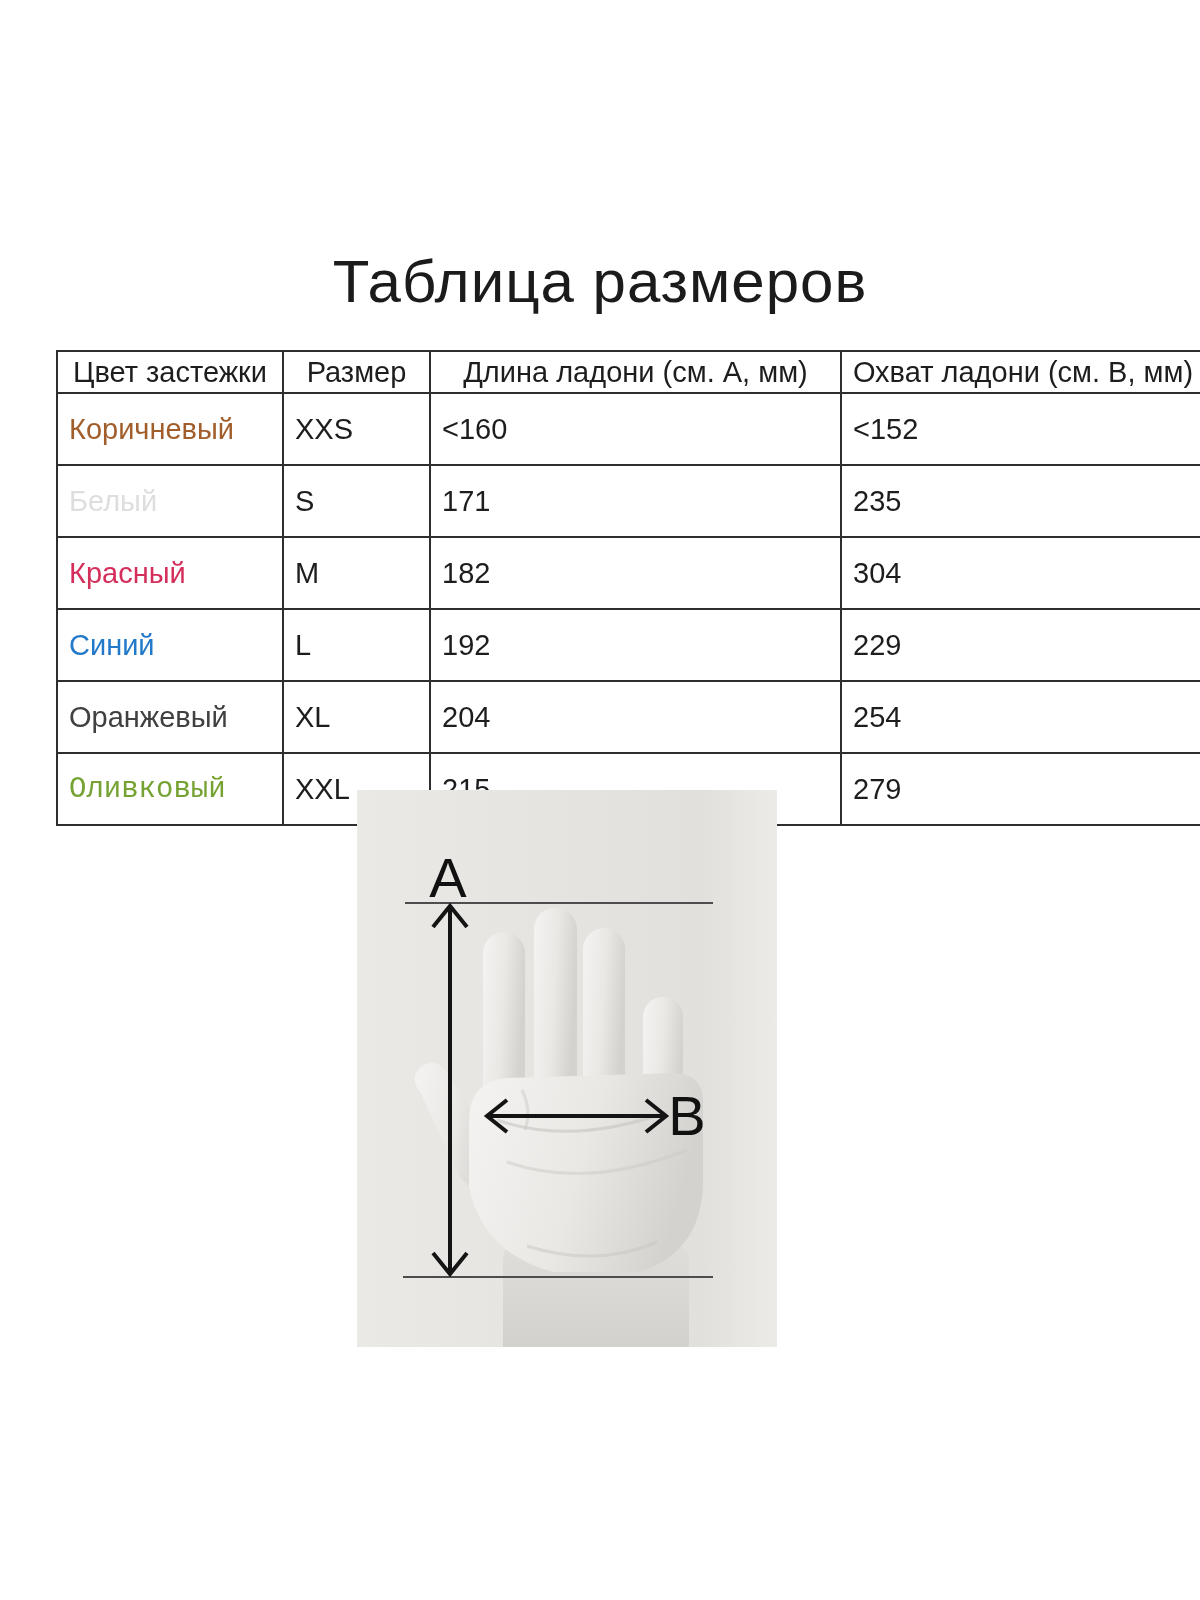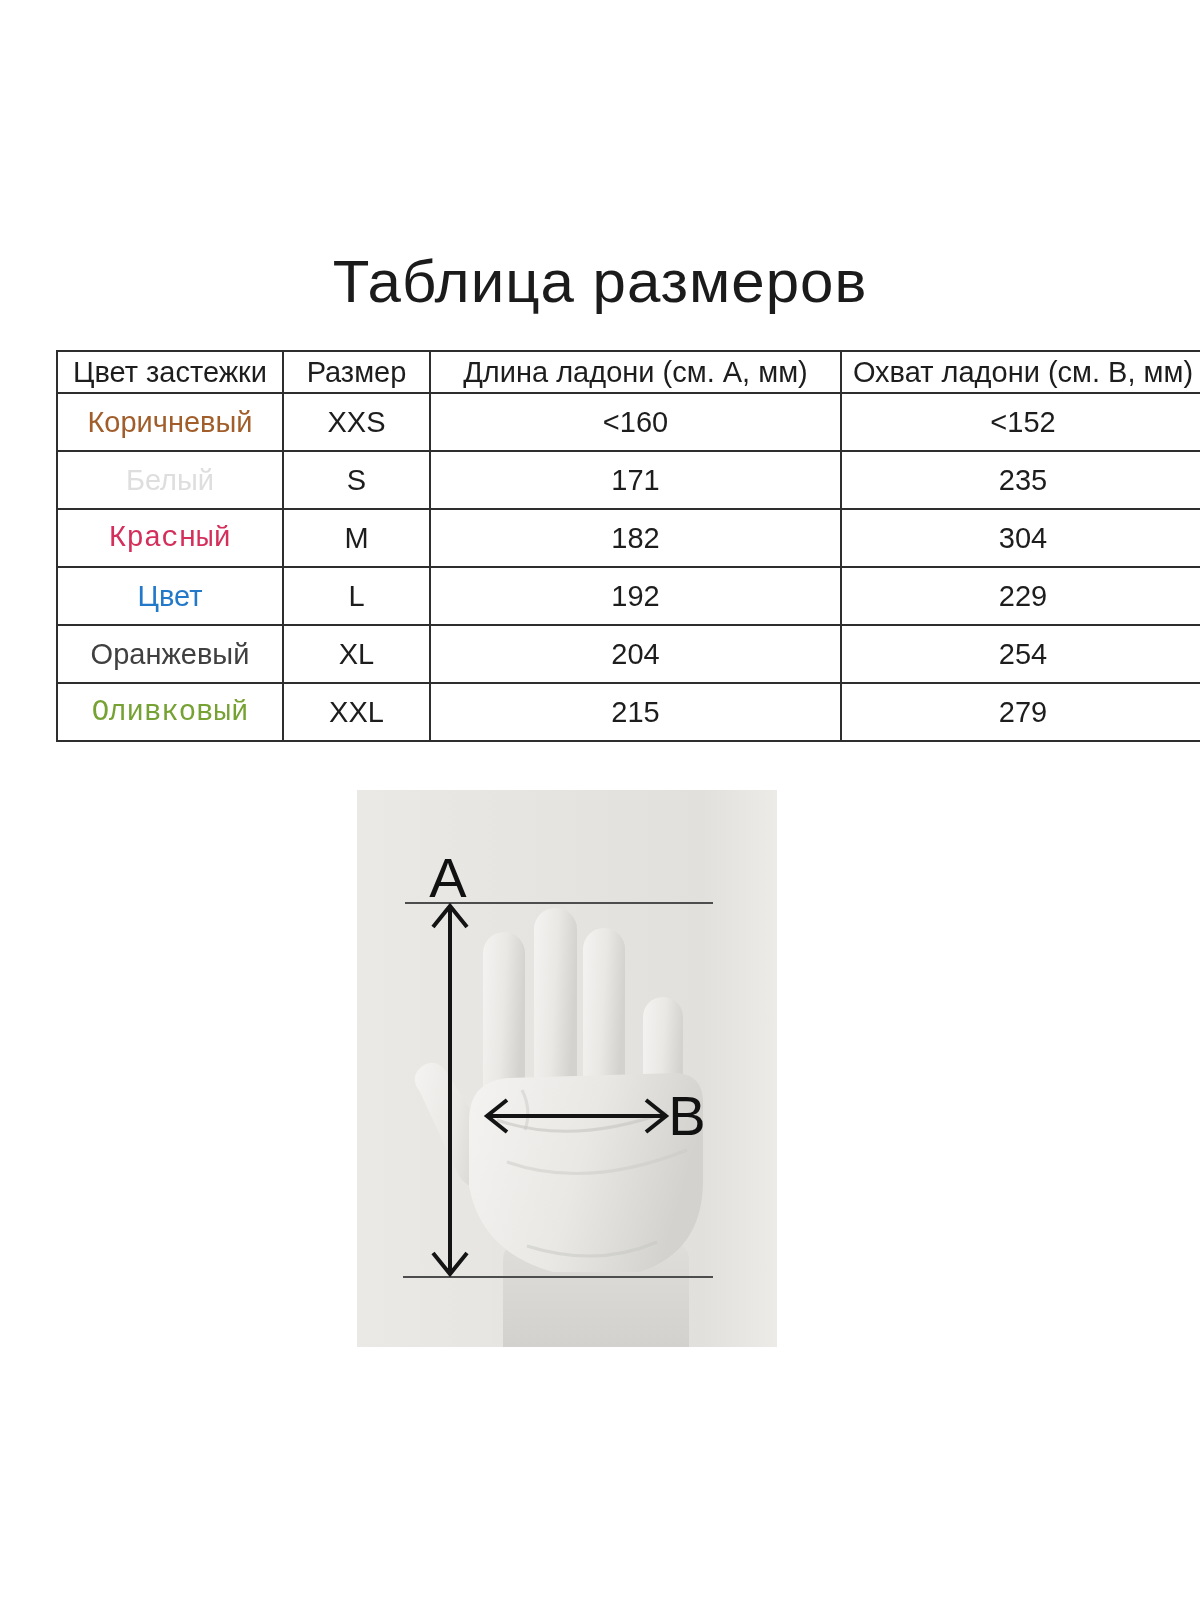--- a/index.html
+++ b/index.html
@@ -13,21 +13,21 @@
   }
   table.size-table{
     position:absolute;left:28px;top:350px;width:1148px;
     border-collapse:collapse;table-layout:fixed;background:#ffffff;margin-left:28px;
   }
   table.size-table th, table.size-table td{
     border:2px solid #2e2e2e;font-weight:normal;font-size:29px;color:#1d1d1d;
     white-space:nowrap;overflow:hidden;
   }
   table.size-table th{height:40px;text-align:center;padding:0;}
-  table.size-table td{height:48px;text-align:center;padding:4px;}
+  table.size-table td{height:48px;padding:11px;}
   th.col-color, td.cell-color{text-align:left;padding-left:9px;}
   td.cell-size{text-align:left;padding-left:27px;border-radius:18px;}
   .figure{
     position:absolute;left:357px;top:790px;width:420px;height:557px;
   }
   svg text{font-family:"Liberation Sans", sans-serif;}
 </style>
 </head>
 <body>
 
@@ -58,28 +58,28 @@
 
 
   <tr>
     <td class="cell-color" style="color: rgb(222, 222, 222);">Белый</td>
     <td class="cell-size">S</td>
     <td class="cell-length">171</td>
     <td class="cell-girth">235</td>
   </tr>
 
   <tr>
-    <td class="cell-color" style="color: rgb(212, 46, 91); font-family: Liberation Mono, monospace;">Красный</td>
+    <td class="cell-color" style="color: rgb(212, 46, 91);">Красный</td>
     <td class="cell-size">M</td>
     <td class="cell-length">182</td>
     <td class="cell-girth">304</td>
   </tr>
 
   <tr>
-    <td class="cell-color" style="color: rgb(35, 121, 201);">Цвет</td>
+    <td class="cell-color" style="color: rgb(35, 121, 201);">Синий</td>
     <td class="cell-size">L</td>
     <td class="cell-length">192</td>
     <td class="cell-girth">229</td>
   </tr>
 
   <tr>
     <td class="cell-color" style="color: #404040;">Оранжевый</td>
     <td class="cell-size">XL</td>
     <td class="cell-length">204</td>
     <td class="cell-girth">254</td>

